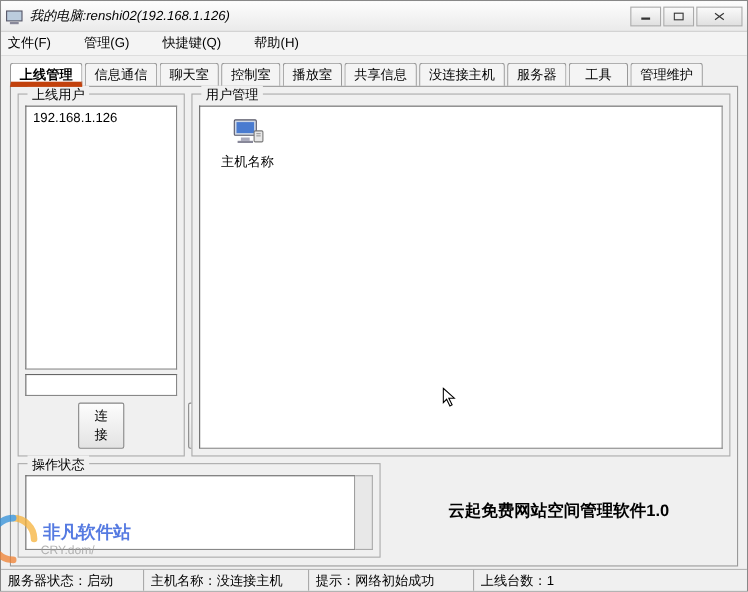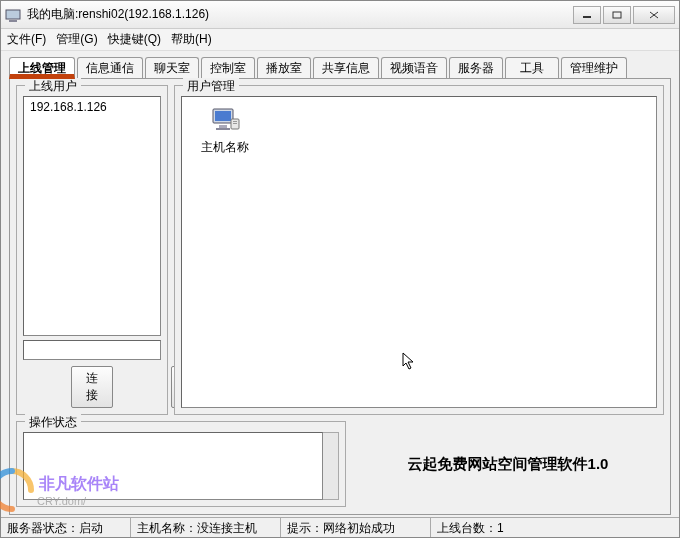--- a/index.html
+++ b/index.html
@@ -1,24 +1,24 @@
 <!DOCTYPE html>
 <html><head>
 <meta charset="utf-8">
 <style>
 * { box-sizing: border-box; margin: 0; padding: 0; }
 body { font-family: "Microsoft YaHei", SimSun, Arial, sans-serif; font-size: 12px; background: #fff; width: 680px; height: 538px; overflow: hidden; position: relative; }
 .window { width: 680px; height: 538px; background: #f0f0f0; border: 1px solid #888; display: flex; flex-direction: column; }
 .titlebar { height: 28px; background: linear-gradient(#fdfdfd, #eaeaea); display: flex; align-items: center; padding: 0 4px; border-bottom: 1px solid #ccc; }
 .titlebar .icon { width: 16px; height: 16px; margin-right: 6px; }
-.titlebar .title { flex: 1; font-size: 12px; color: #000; }
+.titlebar .title { flex: 1; font-size: 12px; color: #000; font-style: italic; }
 .win-buttons { display: flex; gap: 0; }
 .win-btn { width: 28px; height: 18px; border: 1px solid #aaa; background: linear-gradient(#fafafa,#e0e0e0); margin-left: 2px; display: flex; align-items: center; justify-content: center; font-size: 10px; cursor: default; }
 .win-btn.close { width: 42px; }
-.menubar { height: 22px; background: #f4f4f4; display: flex; align-items: center; padding: 0 6px; gap: 10px; border-bottom: 1px solid #ddd; }
+.menubar { height: 22px; background: #f4f4f4; display: flex; align-items: center; padding: 0 6px; gap: 30px; border-bottom: 1px solid #ddd; }
 .menubar span { cursor: default; }
 .client { flex: 1; background: #f0f0f0; padding: 6px 8px 2px 8px; display: flex; flex-direction: column; position: relative; }
 .tabs { display: flex; height: 22px; gap: 2px; }
 .tab { border: 1px solid #999; border-bottom: none; background: #f4f4f4; padding: 2px 8px 0 8px; font-size: 12px; cursor: default; border-radius: 3px 3px 0 0; min-width: 54px; text-align: center; }
 .tab.active { background: #fff; font-weight: bold; position: relative; z-index: 2; border-bottom: 5px solid #c2410c; }
 .tab-body { flex: 1; border: 1px solid #999; background: #f0f0f0; margin-top: -1px; display: flex; flex-direction: column; padding: 6px; }
 .top-row { display: flex; gap: 6px; height: 330px; }
 .groupbox { border: 1px solid #aaa; position: relative; padding: 10px 6px 6px 6px; background: #f0f0f0; }
 .groupbox .legend { position: absolute; top: -8px; left: 8px; background: #f0f0f0; padding: 0 4px; font-size: 12px; }
 .left-col { width: 152px; display: flex; flex-direction: column; }
@@ -38,21 +38,21 @@
 .bottom-area { display: flex; gap: 6px; margin-top: 6px; height: 86px; }
 .opbox { width: 330px; }
 .opbox .groupbox { height: 100%; display:flex; }
 .op-text { flex:1; background: #fff; border: 1px solid #888; border-top-color:#666; border-left-color:#666; }
 .vscroll { width: 16px; background: #e8e8e8; border: 1px solid #aaa; border-left: none; }
 .brand-area { flex: 1; display: flex; align-items: center; justify-content: center; font-size: 15px; font-weight: bold; }
 .statusbar { height: 20px; display: flex; border-top: 1px solid #aaa; background: #f0f0f0; font-size: 12px; }
 .status-cell { border-right: 1px solid #aaa; padding: 2px 6px; white-space: nowrap; overflow:hidden;}
 .watermark { position: absolute; left: -12px; bottom: 4px; opacity: 0.75; pointer-events:none; display:flex; align-items:center; gap:4px;}
 .watermark .ring { width: 46px; height: 46px; }
-.watermark .txt { color:#8b5cf6; font-size:16px; font-weight:bold; }
+.watermark .txt { color:#1d4ed8; font-size:16px; font-weight:bold; }
 .watermark .sub { color:#9a9a9a; font-size:11px; margin-left:-2px;}
 </style>
 </head>
 <body>
 
 <div class="window">
   <div class="titlebar">
     <span class="icon">
       <svg viewBox="0 0 16 16">
           <rect x="1" y="3" width="14" height="9" fill="#bcd" stroke="#556"></rect>
@@ -88,21 +88,21 @@
   </div>
 
   <div class="client">
     <div class="tabs">
       <div class="tab active">上线管理</div>
       <div class="tab">信息通信</div>
       <div class="tab">聊天室</div>
       <div class="tab">控制室</div>
       <div class="tab">播放室</div>
       <div class="tab">共享信息</div>
-      <div class="tab">视频语音</div>
+      <div class="tab">没连接主机</div>
       <div class="tab">服务器</div>
       <div class="tab">工具</div>
       <div class="tab">管理维护</div>
     </div>
 
     <div class="tab-body">
       <div class="top-row">
         <div class="left-col">
           <div class="groupbox">
             <div class="legend">上线用户</div>

